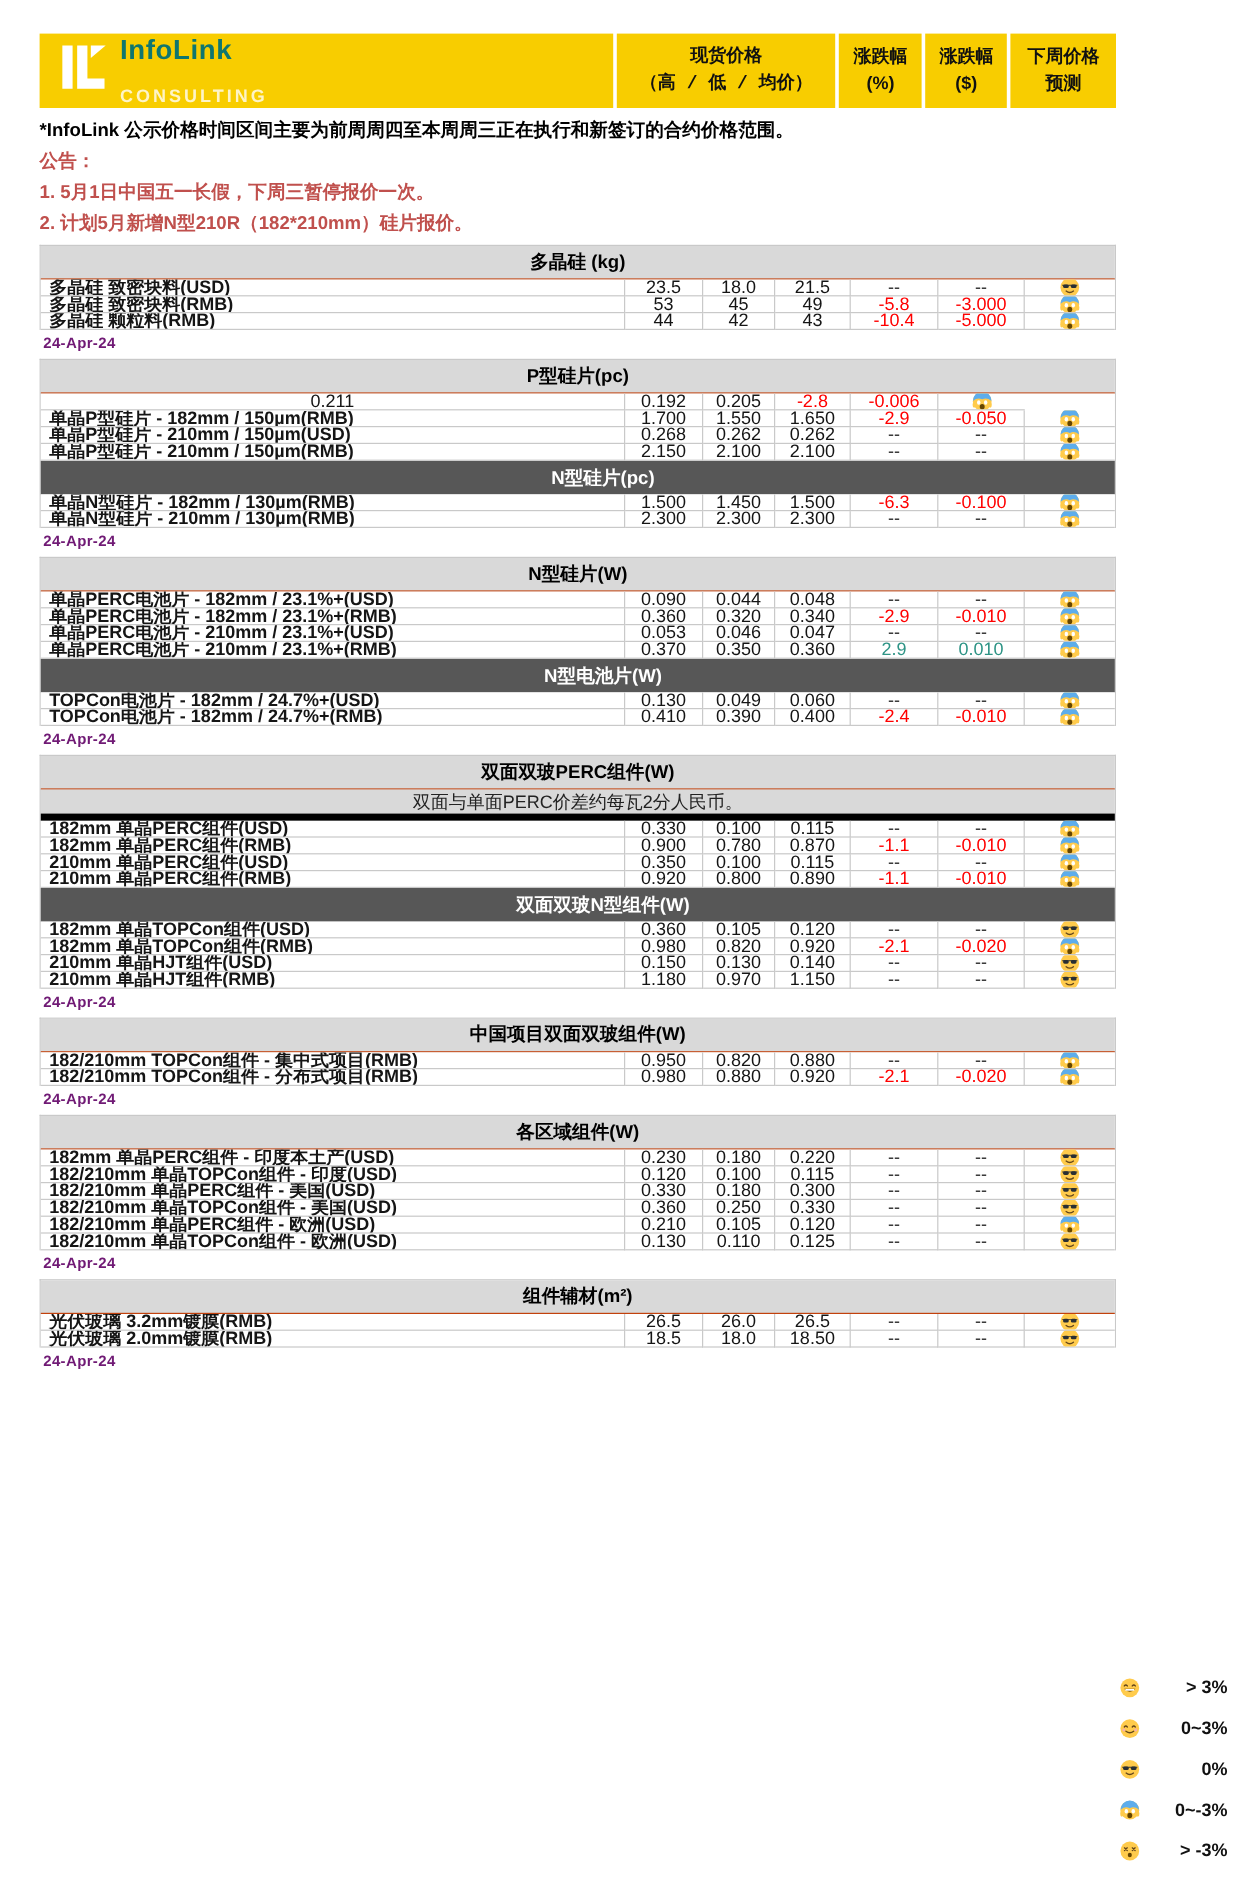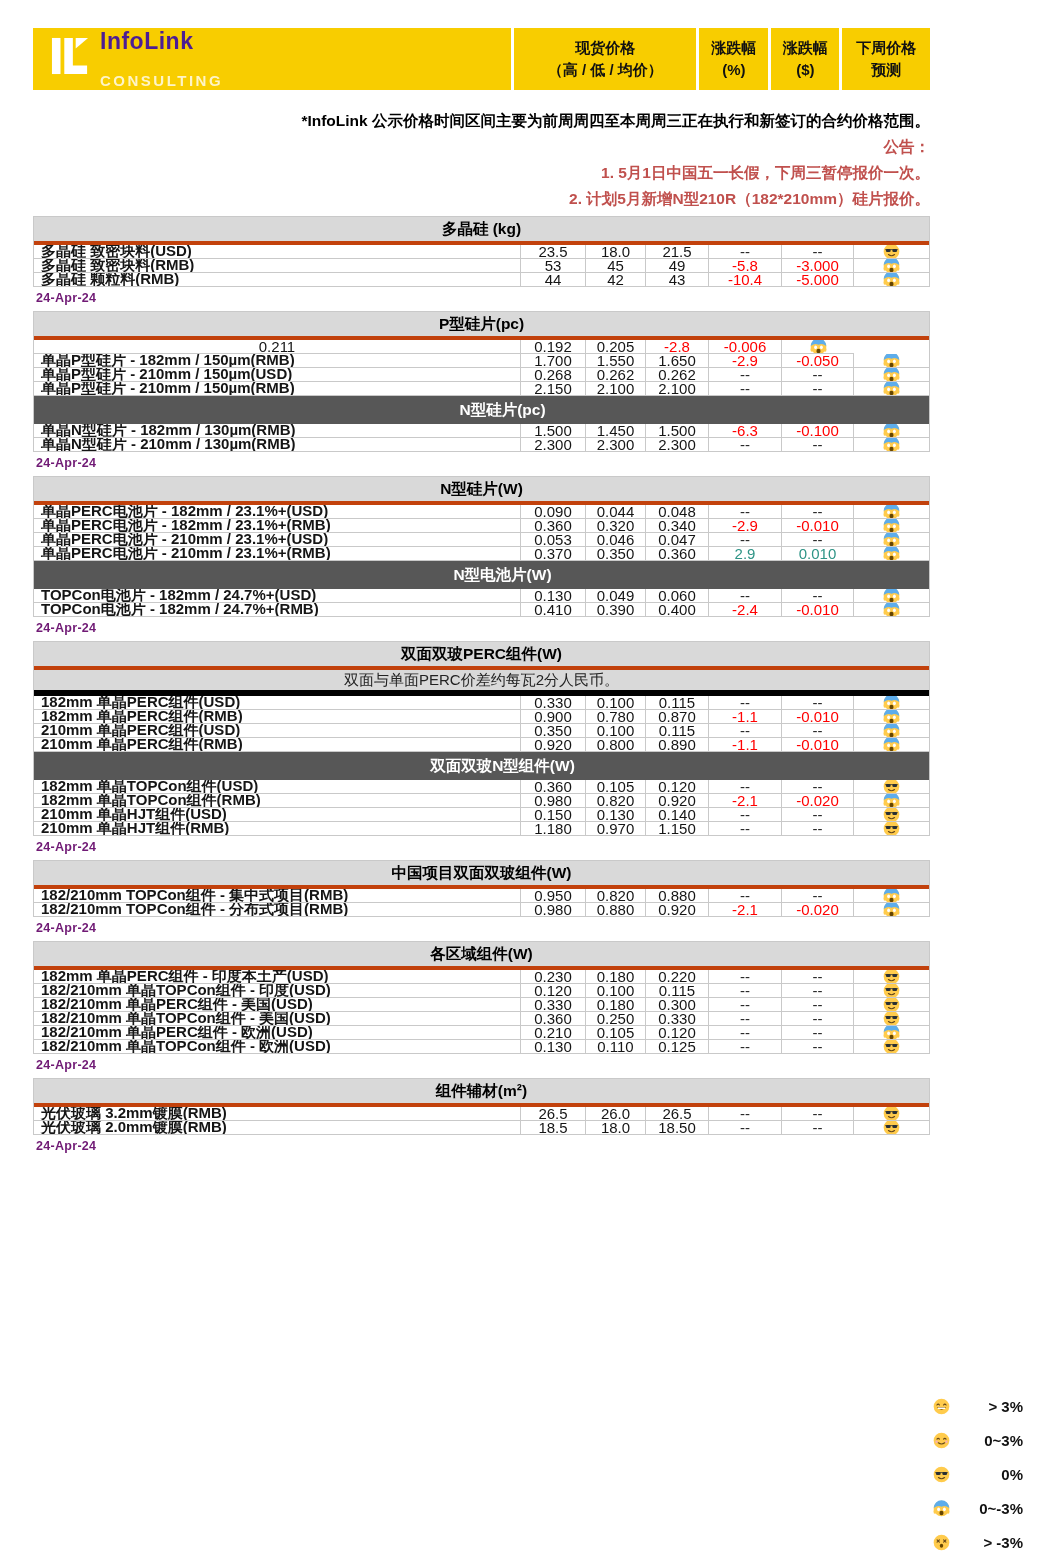--- a/index.html
+++ b/index.html
@@ -13,39 +13,39 @@
 
   
   .header-row { display:flex; height:62px; }
   .hcell {
     background:#F8CD00; display:flex; flex-direction:column;
     justify-content:center; align-items:center;
     font-weight:bold; font-size:15px; line-height:1.45; color:#111;
   }
   .hcell + .hcell { margin-left:3px; }
   .h-logo { width:485px; align-items:flex-start; padding-left:16px; }
-  .h-spot { width:185px; }
+  .h-spot { width:185px;font-family:Liberation Mono, monospace; }
   .h-pct  { width:70px; }
   .h-usd  { width:69px; }
   .h-fcst { width:89px; }
 
   .logo-wrap { display:flex; align-items:center; gap:9px; }
-  .logo-text-brand { color:#4c1d95; font-size:23px; font-weight:bold; letter-spacing:0.5px; line-height:1; }
+  .logo-text-brand { color:#0f766e; font-size:23px; font-weight:bold; letter-spacing:0.5px; line-height:1; }
   .logo-text-sub { color:rgba(255,255,255,0.78); font-size:15px; font-weight:bold; letter-spacing:2.5px; margin-top:20px; line-height:1; }
 
   
-  .notes { text-align:right; padding:18px 0 4px 0; }
+  .notes { text-align:left; padding:6px 0 4px 0; }
   .disclaimer { font-weight:bold; font-size:15.5px; color:#000; line-height:26px; }
   .ann { color:#C0504D; font-weight:bold; font-size:15.5px; line-height:26px; }
 
   
   .section { border:1px solid #C9C9C9; border-bottom:none; }
   .sec-title {
     height:28px; display:flex; align-items:center; justify-content:center;
-    font-weight:bold; font-size:15.5px; border-bottom:4px solid #c2410c;
+    font-weight:bold; font-size:15.5px; border-bottom:1px solid #c2410c;
   }
   .sec-light { background:#D9D9D9; color:#000; }
   .sec-dark  { background:#575757; color:#fff; border-bottom:none;padding-left:42px; }
   .sec-sub {
     height:26px; display:flex; align-items:center; justify-content:center;
     background:#D9D9D9; font-size:15px; color:#222; border-bottom:6px solid #000000;
   }
   .grid-row { display:grid; grid-template-columns:487px 65px 60px 63px 73px 72px 75px; height:14px; background:#fff; }
   .cell {
     border-right:1px solid #C9C9C9; border-bottom:1px solid #C9C9C9;

